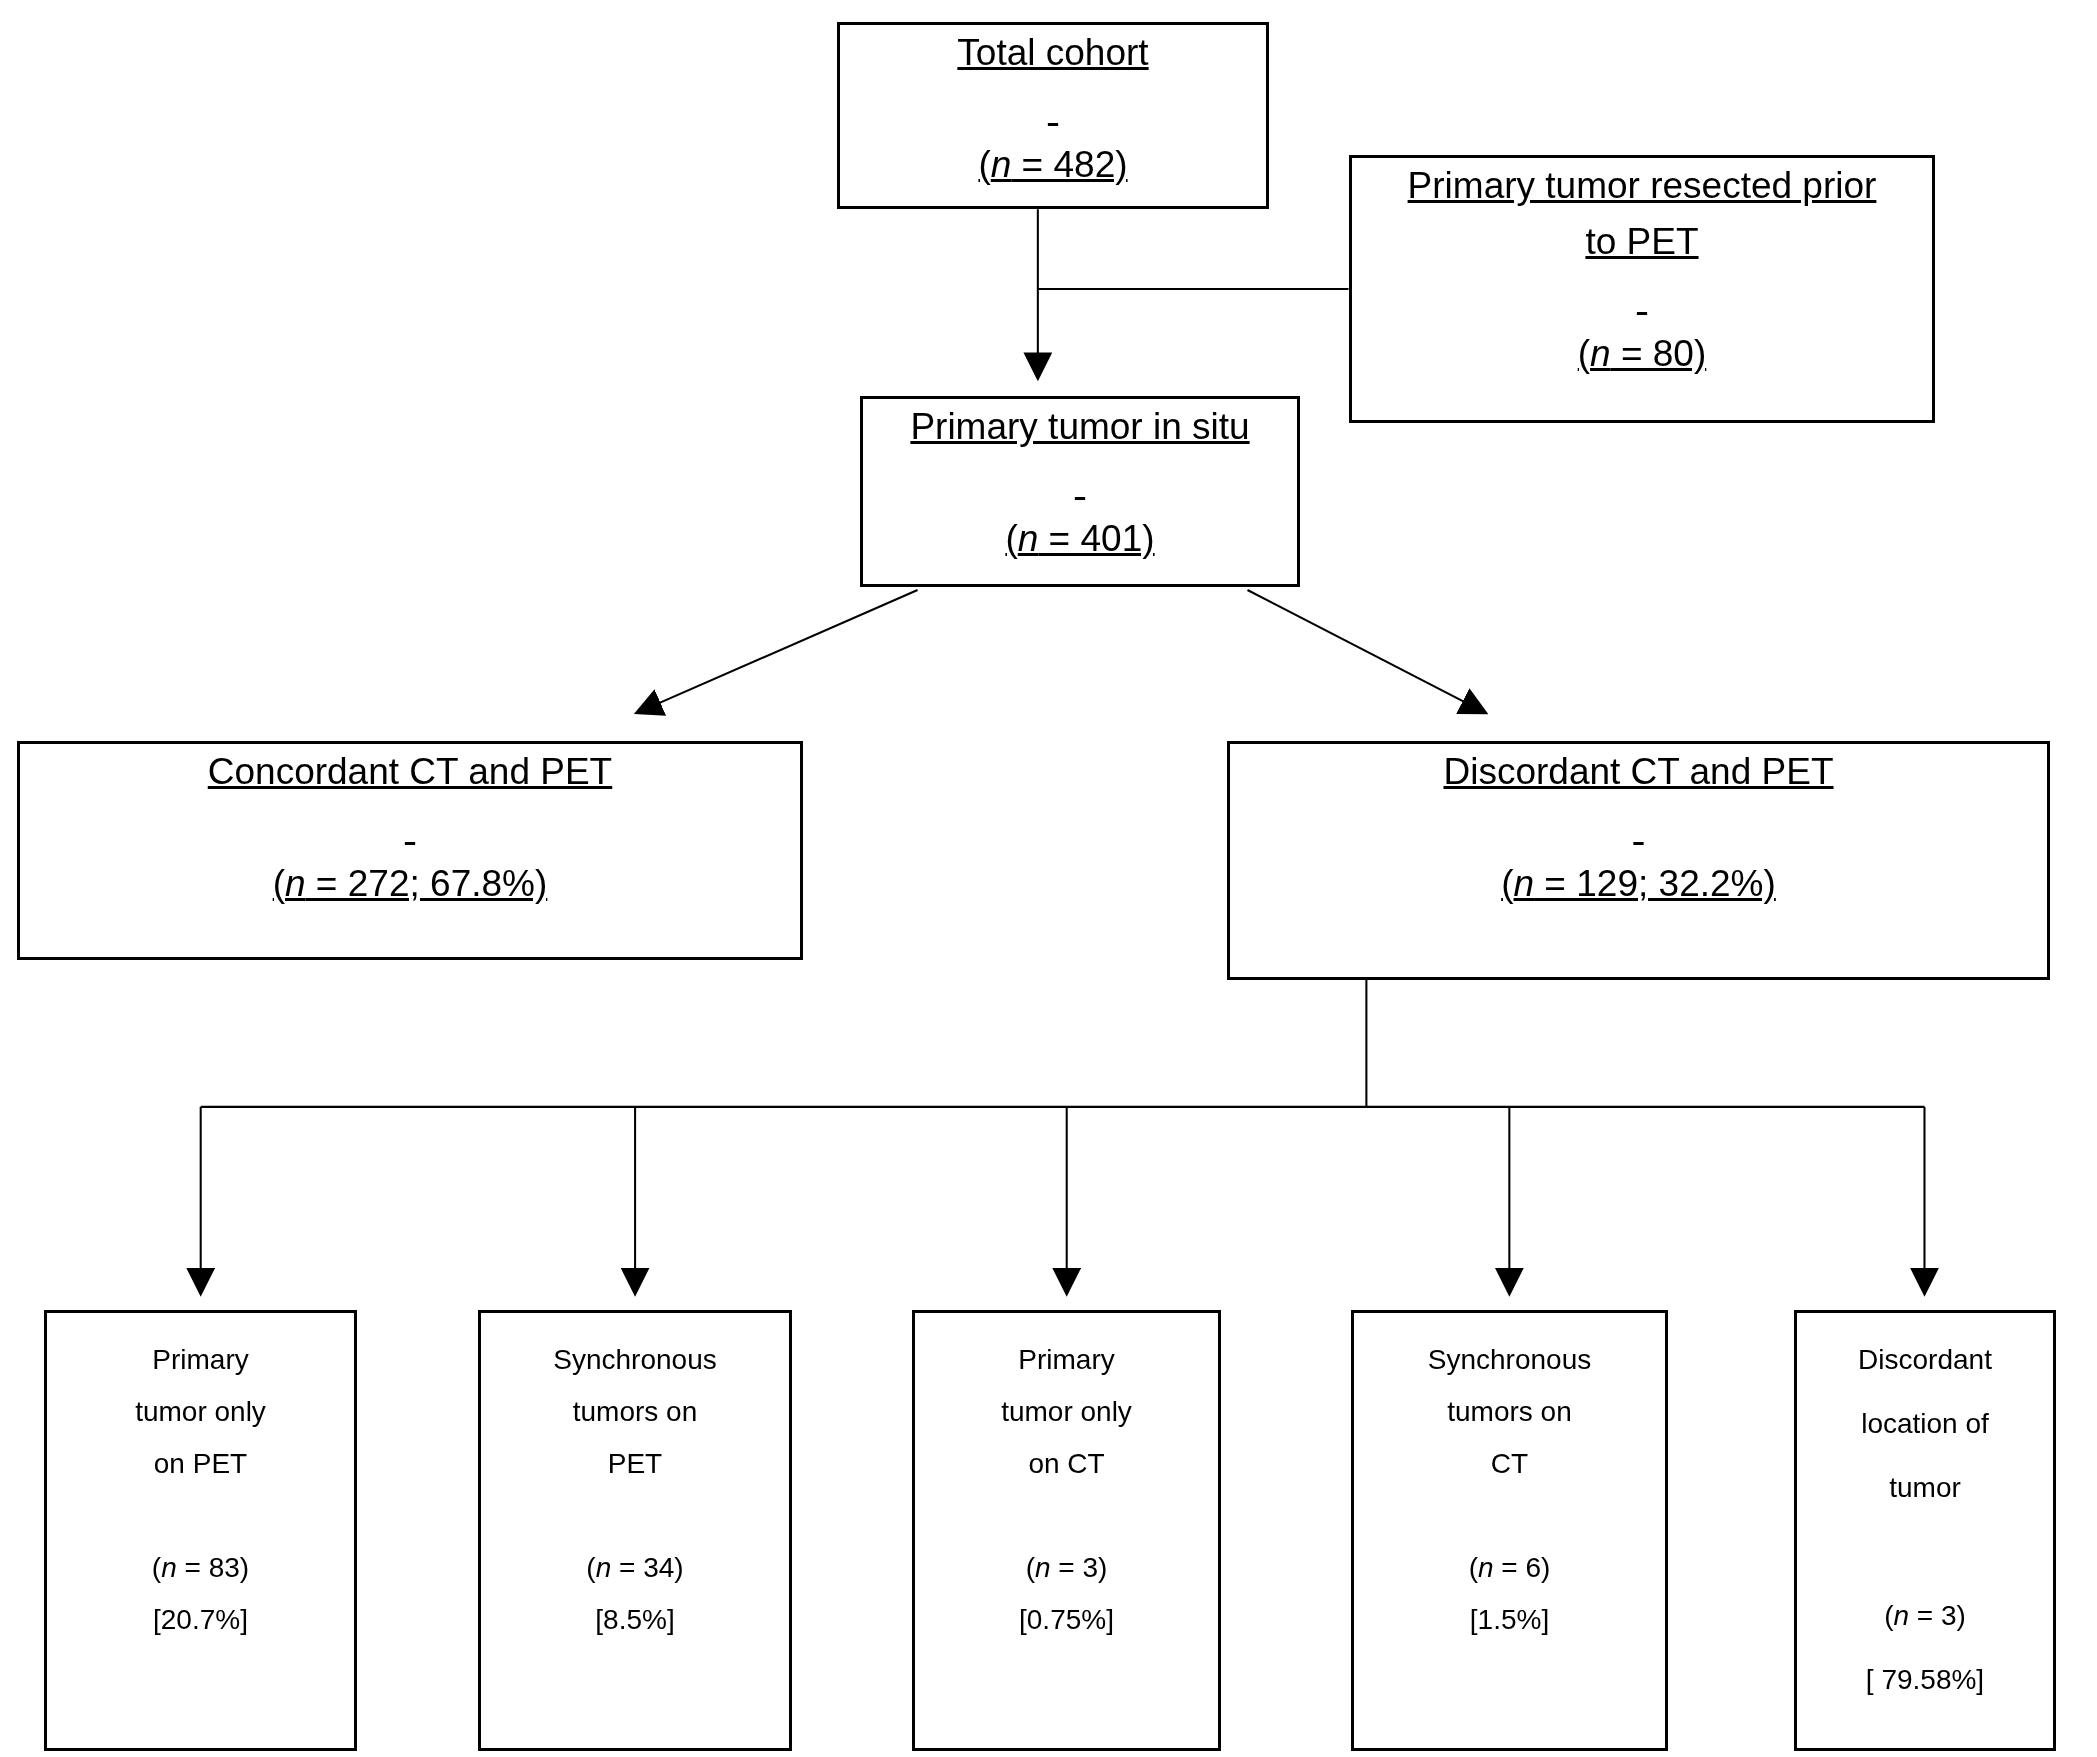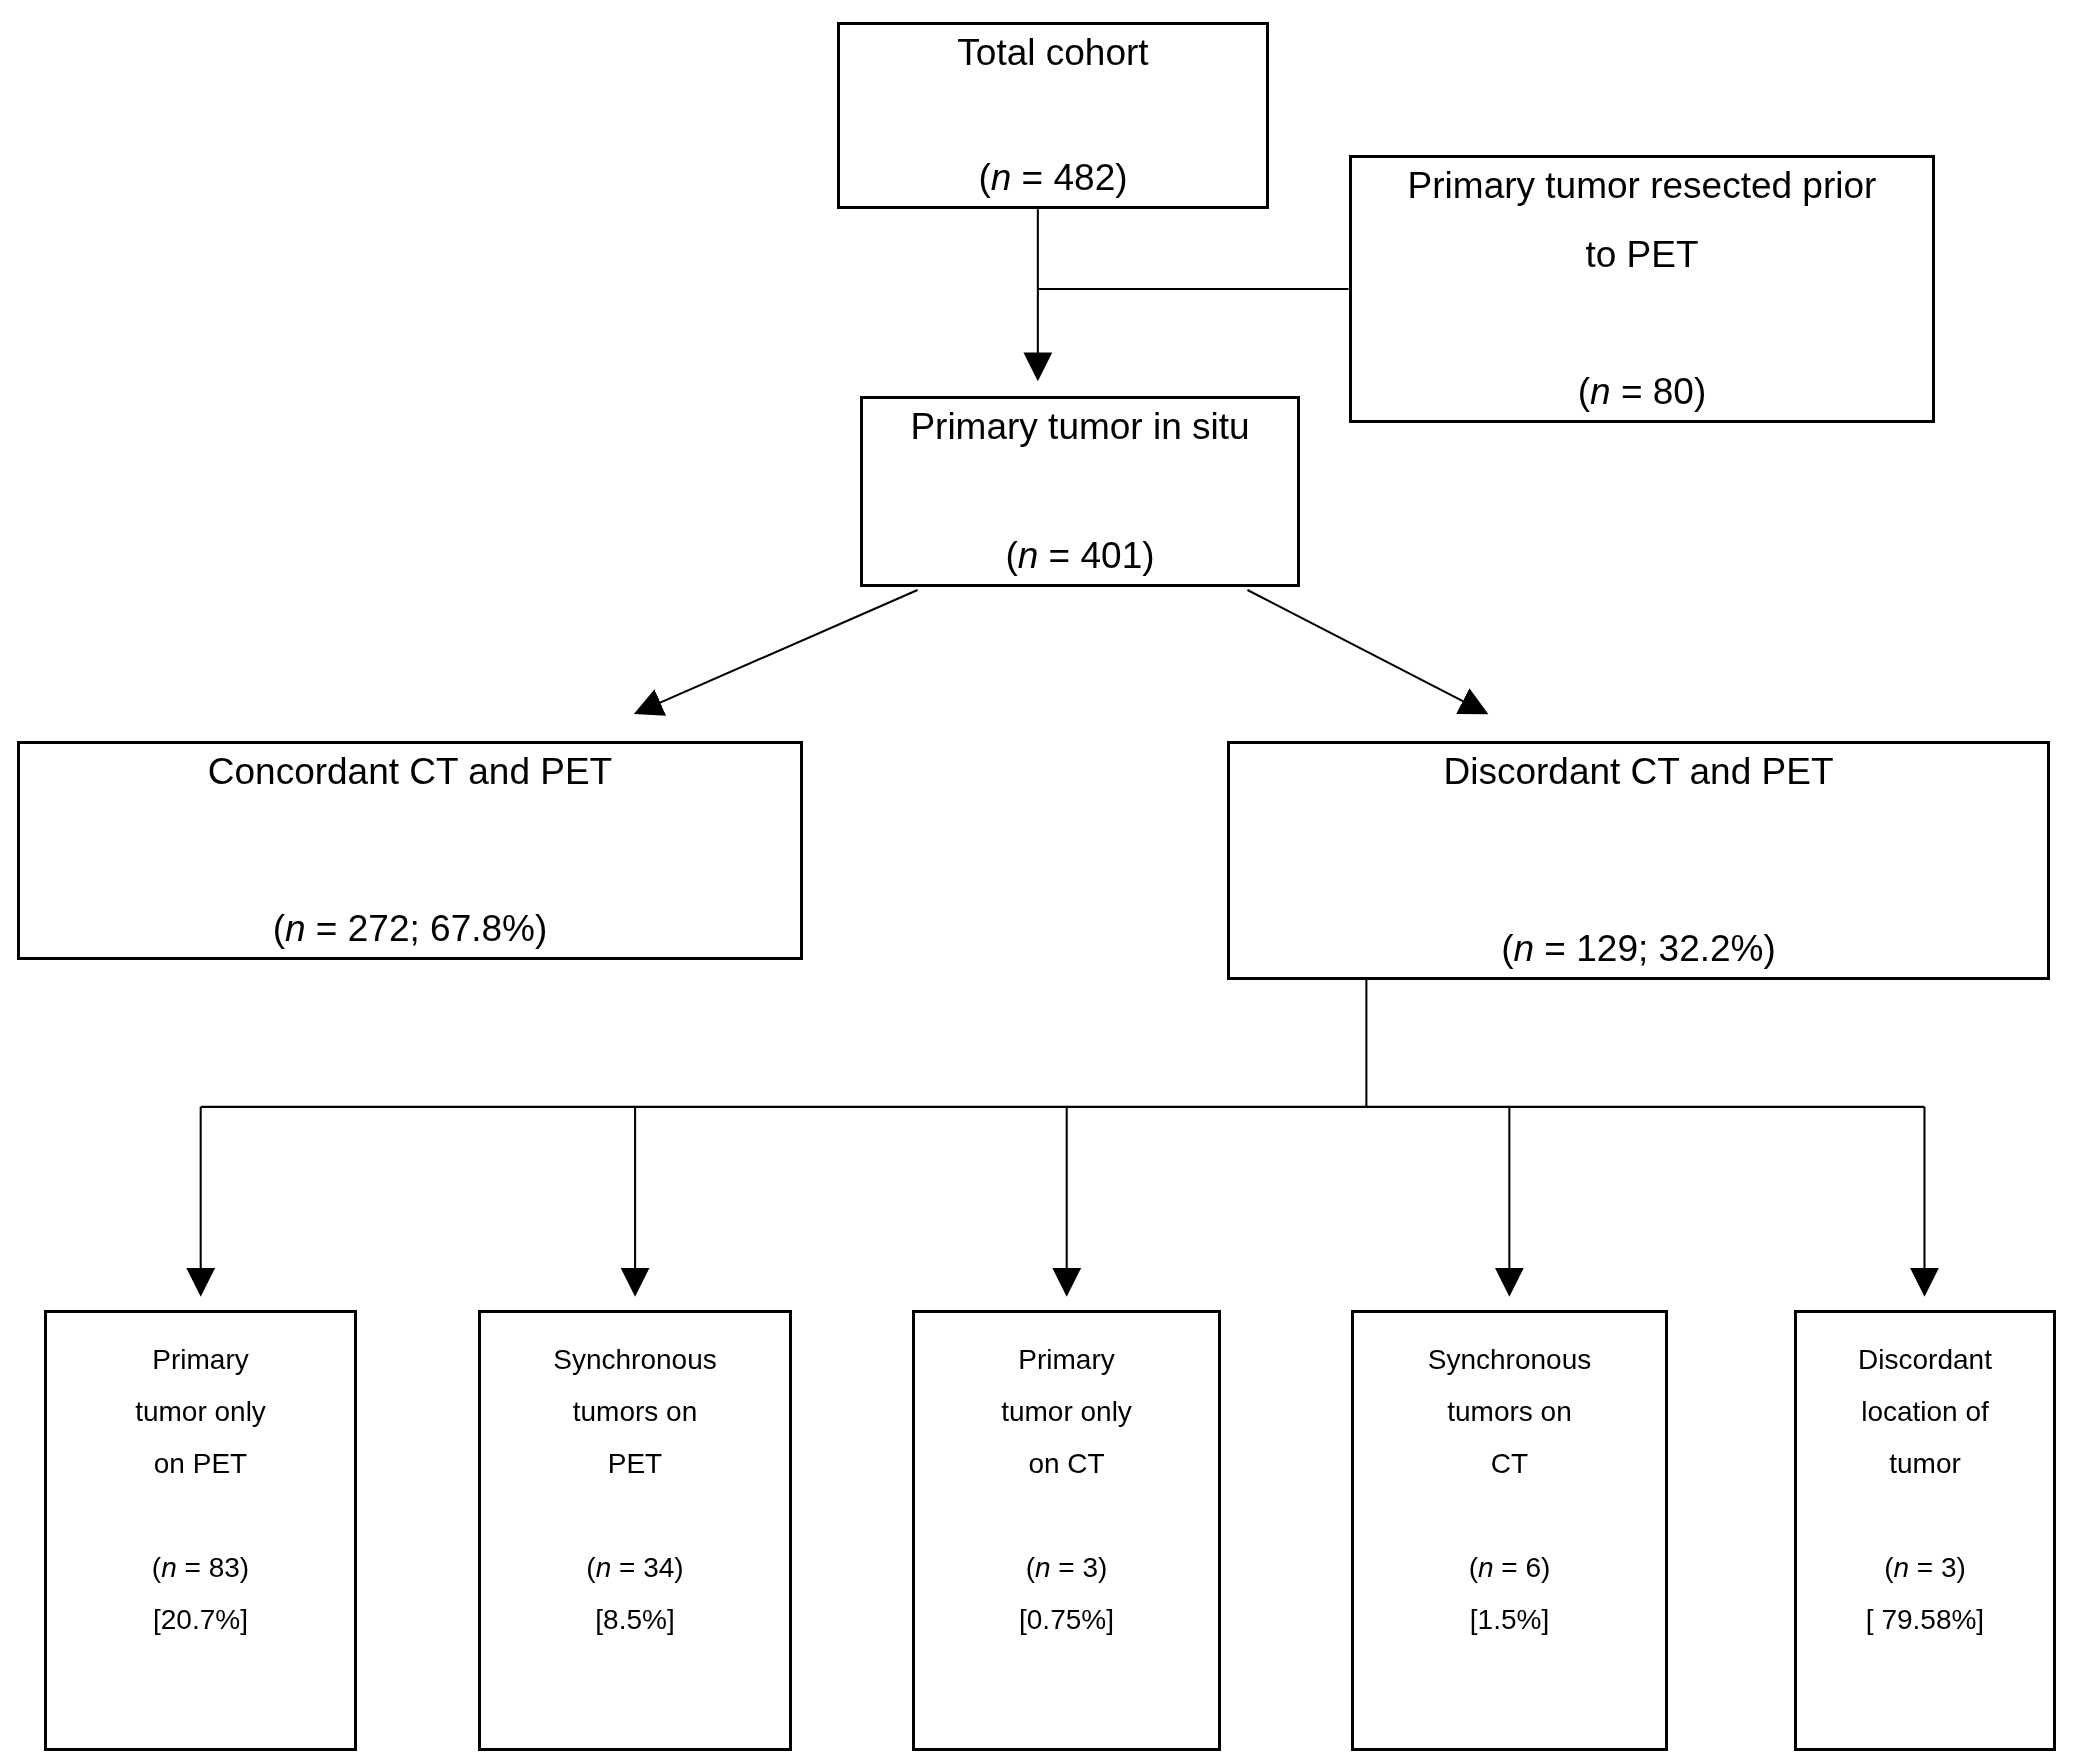--- a/index.html
+++ b/index.html
@@ -23,21 +23,22 @@
     background: #ffffff;
     box-sizing: border-box;
     display: flex;
     flex-direction: column;
     align-items: center;
     text-align: center;
   }
   .box--lg {
     font-size: 37px;
     line-height: 56px;
-    justify-content: space-between;
+    justify-content: flex-start;
+    text-decoration: underline;
   }
   .box--sm {
     font-size: 28px;
     line-height: 52px;
     justify-content: flex-start;
     padding-top: 20.6px;
   }
   .line { width: 100%; white-space: pre; }
   .line:empty::before { content: "\00a0"; }
   .line i { font-style: italic; }
@@ -45,21 +46,21 @@
   
   #box-total        { left: 837px; top: 22px;   width: 432px;  height: 187px; }
   #box-resected     { left: 1349px; top: 155px;  width: 586px;  height: 268px; }
   #box-insitu       { left: 860px; top: 396px;  width: 440px;  height: 191px; }
   #box-concordant   { left: 17px;   top: 741px; width: 786px; height: 219px; }
   #box-discordant   { left: 1227px; top: 741px; width: 823px; height: 239px; }
   #box-pet-only     { left: 44px;   top: 1310px; width: 313px;  height: 441px; }
   #box-sync-pet     { left: 478px;  top: 1310px; width: 314px;  height: 441px; }
   #box-ct-only      { left: 912px; top: 1310px; width: 309px;  height: 441px; }
   #box-sync-ct      { left: 1351px; top: 1310px; width: 317px;  height: 441px; }
-  #box-disc-loc     { left: 1794px; top: 1310px; width: 262px;  height: 441px; }
+  #box-disc-loc     { left: 1794px; top: 1310px; width: 262px;  height: 441px; gap: 12px; }
 </style>
 </head>
 <body>
 
 <div class="canvas">
 
   <svg class="connectors" viewBox="0 0 3051 2557" xmlns="http://www.w3.org/2000/svg">
     <defs>
       <marker id="arrow" viewBox="0 0 10 10" refX="8.5" refY="5" markerWidth="14" markerHeight="14" orient="auto-start-reverse">
         <path d="M 0 0 L 10 5 L 0 10 z" fill="#000000"></path>

